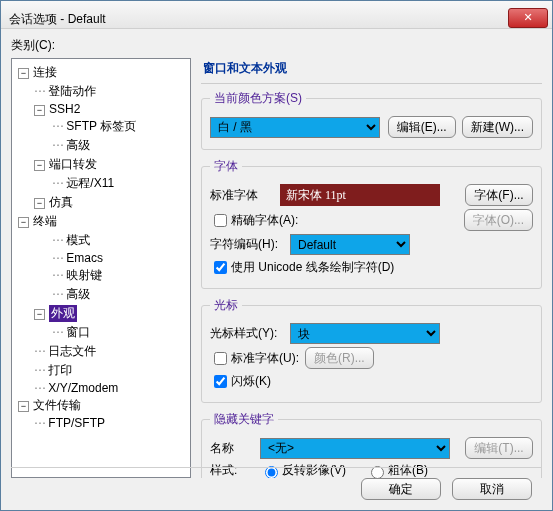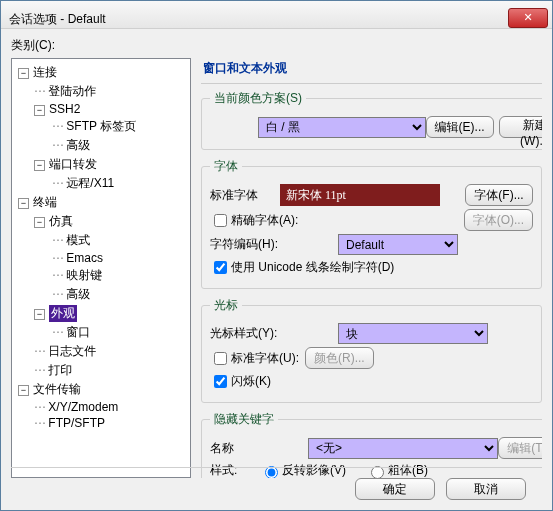--- a/index.html
+++ b/index.html
@@ -13,29 +13,29 @@
   .contentwrap { display:flex; height:420px; }
   .tree { width:180px; height:100%; border:1px solid #828790; background:#fff; overflow:auto; padding:4px 0; }
   .tnode { white-space:nowrap; padding:1px 0 1px 6px; cursor:default; }
   .tnode .exp { display:inline-block; width:11px; height:11px; border:1px solid #919191; line-height:9px; text-align:center; font-size:9px; margin-right:4px; background:#fff; color:#000;}
   .tnode .dots { color:#888; letter-spacing:-1px; }
   .ind1 { padding-left:22px; } .ind2 { padding-left:40px; }
   .sel { background:#4c1d95; color:#fff; display:inline-block; padding:0 2px;}
   .rightpane { flex:1; padding-left:10px; overflow:hidden; }
   .sectiontitle { color:#003399; font-weight:bold; padding:2px 0 6px 2px; border-bottom:1px solid #ccc; margin-bottom:6px; }
   fieldset { border:1px solid #cfcfcf; border-radius:3px; margin:0 0 8px 0; padding:6px 8px 8px 8px; }
-  legend { color:#14532d; padding:0 4px; }
+  legend { color:#4c1d95; padding:0 4px; }
   .row { display:flex; align-items:center; margin:3px 0; }
   .lbl { width:70px; }
-  select, input[type=text] { border:1px solid #7a7a7a; height:21px; font-size:12px; padding:1px 3px; background:#c4b5fd;margin-left:48px; }
+  select, input[type=text] { border:1px solid #7a7a7a; height:21px; font-size:12px; padding:1px 3px; background:#0ea5e9; }
   .btn { height:22px; min-width:68px; border:1px solid #8a8a8a; background:linear-gradient(#fdfdfd,#e3e3e3); border-radius:6px; font-size:12px; cursor:pointer; padding:0 8px; }
   .btn[disabled] { color:#9a9a9a; cursor:default; }
   .fontdisplay { background:#7f1d1d; color:#fff; height:22px; line-height:22px; padding:0 6px; width:160px; font-family: SimSun, serif; }
   .radio, .chk { margin-right:4px; vertical-align:middle; }
-  .footer { position:absolute; right:26px; bottom:10px; }
+  .footer { position:absolute; right:20px; bottom:10px; }
   .footer .btn { min-width:80px; margin-left:8px; }
   .botline { position:absolute; left:10px; right:10px; bottom:42px; border-top:1px solid #cfcfcf; }
 </style>
 </head>
 <body>
 
 <div class="window">
   <div class="titlebar">
     <span class="titlebar-title">会话选项 - Default</span>
     <div class="closebtn">✕</div>
@@ -44,32 +44,32 @@
     <div class="catlabel"><span>类别(C):</span></div>
     <div class="contentwrap">
       <div class="tree">
         <div class="tnode"><span class="exp">−</span><span>连接</span></div>
         <div class="tnode ind1"><span class="dots">⋯</span> <span>登陆动作</span></div>
         <div class="tnode ind1"><span class="exp">−</span><span>SSH2</span></div>
         <div class="tnode ind2"><span class="dots">⋯</span> <span>SFTP 标签页</span></div>
         <div class="tnode ind2"><span class="dots">⋯</span> <span>高级</span></div>
         <div class="tnode ind1"><span class="exp">−</span><span>端口转发</span></div>
         <div class="tnode ind2"><span class="dots">⋯</span> <span>远程/X11</span></div>
+        <div class="tnode ind1"><span class="exp">−</span><span>仿真</span></div>
         <div class="tnode"><span class="exp">−</span><span>终端</span></div>
-        <div class="tnode ind1"><span class="exp">−</span><span>仿真</span></div>
         <div class="tnode ind2"><span class="dots">⋯</span> <span>模式</span></div>
         <div class="tnode ind2"><span class="dots">⋯</span> <span>Emacs</span></div>
         <div class="tnode ind2"><span class="dots">⋯</span> <span>映射键</span></div>
         <div class="tnode ind2"><span class="dots">⋯</span> <span>高级</span></div>
         <div class="tnode ind1"><span class="exp">−</span><span class="sel">外观</span></div>
         <div class="tnode ind2"><span class="dots">⋯</span> <span>窗口</span></div>
         <div class="tnode ind1"><span class="dots">⋯</span> <span>日志文件</span></div>
         <div class="tnode ind1"><span class="dots">⋯</span> <span>打印</span></div>
+        <div class="tnode ind1"><span class="dots">⋯</span> <span>X/Y/Zmodem</span></div>
         <div class="tnode"><span class="exp">−</span><span>文件传输</span></div>
-        <div class="tnode ind1"><span class="dots">⋯</span> <span>X/Y/Zmodem</span></div>
         <div class="tnode ind1"><span class="dots">⋯</span> <span>FTP/SFTP</span></div>
       </div>
 
       <div class="rightpane">
         <div class="sectiontitle">窗口和文本外观</div>
 
         <fieldset>
           <legend>当前颜色方案(S)</legend>
           <div class="row">
             <select style="width:170px"><option>白 / 黑</option></select>

